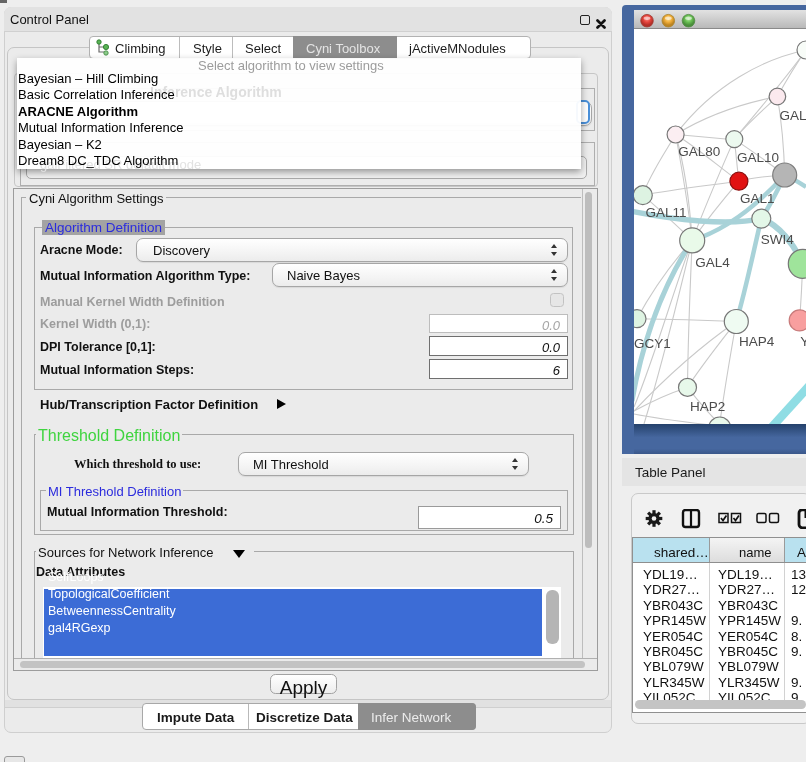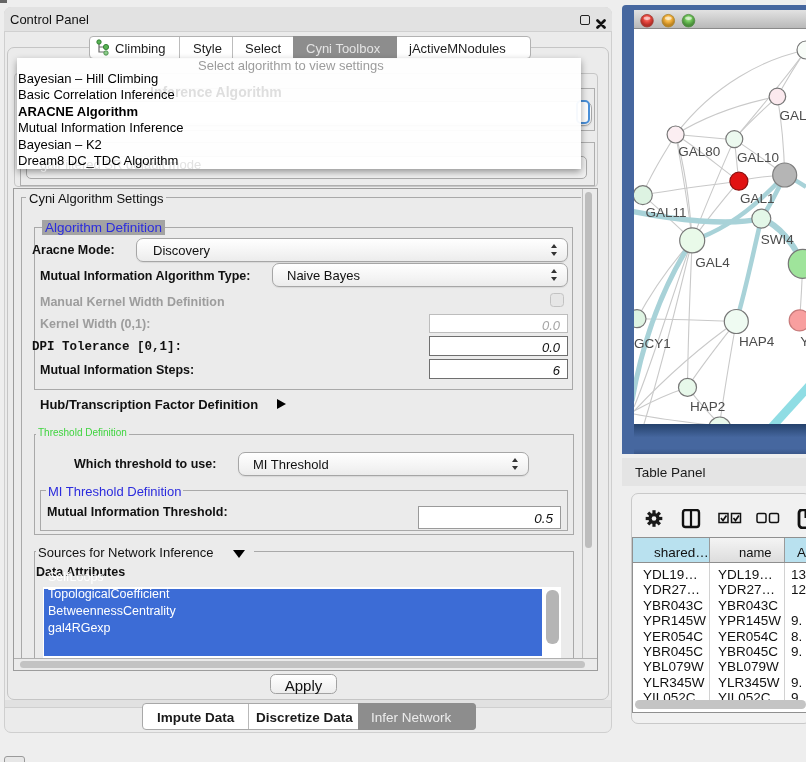--- a/index.html
+++ b/index.html
@@ -73,53 +73,53 @@
 <div class="ab" style="left:21px;top:197px;width:560px;height:1px;background:#a9a9a9;"></div>
 <div class="ab" style="left:21px;top:197px;width:1px;height:461px;background:#a9a9a9;"></div>
 <div class="ab" style="left:26px;top:191px;background:#ebebeb;padding:0 3px;font-size:13px;color:#111;">Cyni Algorithm Settings</div>
 
 <div class="ab" style="left:582px;top:189px;width:1px;height:469px;background:#bdbdbd;"></div>
 <div class="ab" style="left:584.5px;top:192px;width:7.5px;height:356px;background:#bdbdbd;border-radius:4px;"></div>
 
 <div class="ab" style="left:34px;top:227px;width:539px;height:163px;border:1px solid #a9a9a9;box-sizing:border-box;"></div>
 <div class="ab" style="left:42px;top:220px;background:#a3a3a3;padding:0 3px;font-size:13.5px;color:#2b2bdd;">Algorithm Definition</div>
 
-<div class="lbl" style="left:32px;top:243px;">Aracne Mode:</div>
+<div class="lbl" style="left:40px;top:243px;">Aracne Mode:</div>
 <div class="combo" style="left:136px;top:238px;width:430px;height:22px;">
     <span class="ct">Discovery</span>
   <div class="arr" style="right:10px;top:5px;border-bottom:4.2px solid #333;"></div>
   <div class="arr" style="right:10px;bottom:5px;border-top:4.2px solid #333;"></div>
 </div>
 <div class="lbl" style="left:40px;top:269px;">Mutual Information Algorithm Type:</div>
 <div class="combo" style="left:272px;top:263px;width:294px;height:22px;text-align:center;">
     <span class="ct" style="left:14px;">Naive Bayes</span>
   <div class="arr" style="right:10px;top:5px;border-bottom:4.2px solid #333;"></div>
   <div class="arr" style="right:10px;bottom:5px;border-top:4.2px solid #333;"></div>
 </div>
 <div class="glbl" style="left:40px;top:295px;">Manual Kernel Width Definition</div>
 <div class="ab" style="left:550px;top:293px;width:14px;height:14px;border:1px solid #c2c2c2;border-radius:3.5px;background:#e6e6e6;box-sizing:border-box;"></div>
 <div class="glbl" style="left:40px;top:317px;">Kernel Width (0,1):</div>
 <div class="fld" style="left:429px;top:314px;width:139px;height:19px;border:1px solid #bdbdbd;box-sizing:border-box;color:#a5a5a5;">
     <span>0.0</span>
   </div>
-<div class="lbl" style="left:32px;top:340px;font-family:Liberation Mono, monospace;">DPI Tolerance [0,1]:</div>
+<div class="lbl" style="left:40px;top:340px;">DPI Tolerance [0,1]:</div>
 <div class="fld" style="left:429px;top:336px;width:139px;height:20px;border:1.5px solid #6f6f6f;box-sizing:border-box;color:#111;">
     <span>0.0</span>
   </div>
 <div class="lbl" style="left:40px;top:363px;">Mutual Information Steps:</div>
 <div class="fld" style="left:429px;top:359px;width:139px;height:20px;border:1.5px solid #6f6f6f;box-sizing:border-box;color:#111;">
     <span>6</span>
   </div>
 
 <div class="ab" style="left:40px;top:397px;font-size:13px;font-weight:bold;color:#111;">Hub/Transcription Factor Definition</div>
 <div class="ab" style="left:277px;top:399px;width:0;height:0;border-top:5.5px solid transparent;border-bottom:5.5px solid transparent;border-left:9px solid #000;"></div>
 
 <div class="ab" style="left:34px;top:434px;width:540px;height:101px;border:1px solid #a9a9a9;box-sizing:border-box;"></div>
-<div class="ab" style="left:36px;top:427px;background:#ebebeb;padding:0 2px;font-size:10px;color:#3fd43f;">Threshold Definition</div>
-<div class="lbl" style="left:74px;top:457px;">Which threshold to use:</div>
+<div class="ab" style="left:36px;top:427px;background:#ebebeb;padding:0 2px;font-size:16px;color:#3fd43f;">Threshold Definition</div>
+<div class="lbl" style="left:74px;top:457px;font-family:Liberation Serif, serif;">Which threshold to use:</div>
 <div class="combo" style="left:238px;top:452px;width:289px;height:22px;">
     <span class="ct" style="left:14px;">MI Threshold</span>
   <div class="arr" style="right:10px;top:5px;border-bottom:4.2px solid #333;"></div>
   <div class="arr" style="right:10px;bottom:5px;border-top:4.2px solid #333;"></div>
 </div>
 <div class="ab" style="left:40px;top:490px;width:528px;height:41px;border:1px solid #a9a9a9;box-sizing:border-box;"></div>
 <div class="ab" style="left:46px;top:484px;background:#ebebeb;padding:0 2px;font-size:13px;color:#2b2bdd;">MI Threshold Definition</div>
 <div class="lbl" style="left:47px;top:505px;">Mutual Information Threshold:</div>
 <div class="fld" style="left:418px;top:506px;width:143px;height:23px;border:1px solid #9a9a9a;box-sizing:border-box;color:#111;font-size:13.5px;">
     <span style="top:4px;">0.5</span>
@@ -134,21 +134,21 @@
 <div class="ab" style="left:43px;top:587px;width:518px;height:71px;background:#ffffff;"></div>
 <div class="ab" style="left:44px;top:589px;width:498px;height:66.5px;background:#3c6cd6;"></div>
 <div class="ab" style="left:48px;top:569px;font-size:12.5px;color:#fff;line-height:17px;">SelfLoops<br>TopologicalCoefficient<br>BetweennessCentrality<br>gal4RGexp</div>
 <div class="ab" style="left:546px;top:590px;width:13px;height:54px;background:#b5b5b5;border-radius:6px;"></div>
 
 <div class="ab" style="left:14px;top:658px;width:583px;height:1px;background:#b0b0b0;"></div>
 <div class="ab" style="left:20px;top:661px;width:565px;height:7px;background:#c3c3c3;border-radius:3.5px;"></div>
 
 <div class="ab" style="left:270px;top:674px;width:67px;height:20px;border:1px solid #a2a2a2;border-radius:5.5px;
      background:linear-gradient(#ffffff,#ededed);box-sizing:border-box;text-align:center;">
-  <span style="font-size:15px;color:#111;position:relative;top:2px;">Apply</span></div>
+  <span style="font-size:19px;color:#111;position:relative;top:2px;">Apply</span></div>
 
 <div class="ab" style="left:5px;top:700px;width:606px;height:7px;background:#e1e1e1;border-bottom:1px solid #cfcfcf;"></div>
 
 <div class="ab" style="left:142px;top:703px;width:334px;height:27px;background:#ffffff;
      border:1px solid #a8a8a8;border-radius:4px;box-sizing:border-box;"></div>
 <div class="ab" style="left:248px;top:704px;width:1px;height:25px;background:#b9b9b9;"></div>
 <div class="ab" style="left:358px;top:703px;width:118px;height:27px;background:#8d8d8d;border-radius:0 4px 4px 0;"></div>
 <div class="ab" style="left:157px;top:710px;font-size:13.5px;font-weight:bold;color:#1a1a1a;">Impute Data</div>
 <div class="ab" style="left:256px;top:710px;font-size:13.5px;font-weight:bold;color:#1a1a1a;">Discretize Data</div>
 <div class="ab" style="left:371px;top:710px;font-size:13.5px;color:#ececec;">Infer Network</div>

